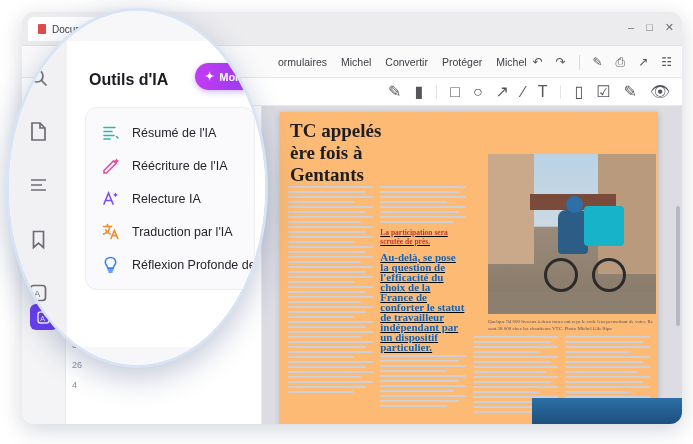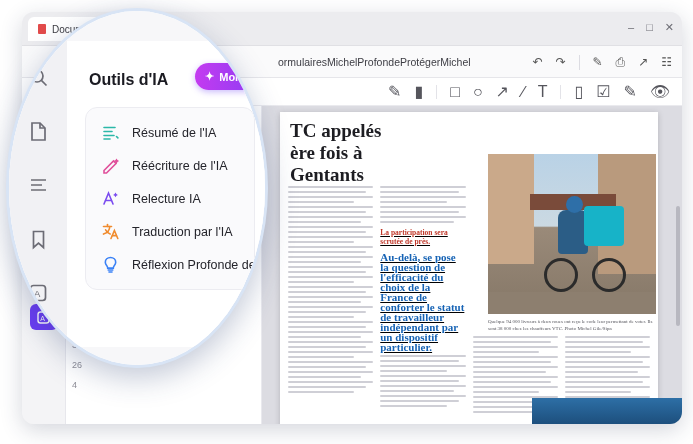--- a/index.html
+++ b/index.html
@@ -54,21 +54,21 @@
   }
 
   
   .ribbon {
     position: absolute; left: 0; top: 34px; width: 100%; height: 32px;
     background: #fafafb;
     border-bottom: 1px solid #e6e6ea;
     display: flex; align-items: center;
   }
   .ribbon-menu {
-    display: flex; align-items: center; 
+    display: flex; align-items: center; gap: 14px;
     margin-left: 256px;
     font-size: 10.5px; color: #3d3d44;
   }
   .ribbon-right {
     position: absolute; right: 10px; top: 0; height: 32px;
     display: flex; align-items: center; gap: 13px;
     color: #555; font-size: 12px;
   }
   .ribbon-right .divider {
     width: 1px; height: 15px; background: #dcdce2;
@@ -150,21 +150,21 @@
 
   
   .doc-area {
     position: absolute; left: 240px; top: 94px; right: 0; bottom: 0;
     background: #dcdce2;
     overflow: hidden;
   }
   .paper {
     position: absolute; left: 18px; top: 6px;
     width: 378px; height: 318px;
-    background: #ffffff;
+    background: #fdba74;
     box-shadow: 0 1px 6px rgba(0,0,0,.18);
     overflow: hidden;
   }
   .paper-head {
     font-family: "Liberation Serif", serif;
     font-weight: bold; color: #1d1d22;
     font-size: 19px; line-height: 22px;
     padding: 8px 10px 2px 10px;
   }
   .paper-cols {
@@ -310,21 +310,21 @@
         <span>–</span>
         <span>□</span>
         <span>✕</span>
       </div>
     </div>
 
     <div class="ribbon">
       <div class="ribbon-menu">
         <span>ormulaires</span>
         <span>Michel</span>
-        <span>Profonde</span>
+        <span>Convertir</span>
         <span>Protéger</span>
         <span>Michel</span>
       </div>
       <div class="ribbon-right">
         <span>↶</span>
         <span>↷</span>
         <span class="divider"></span>
         <span>✎</span>
         <span>⎙</span>
         <span>↗</span>

